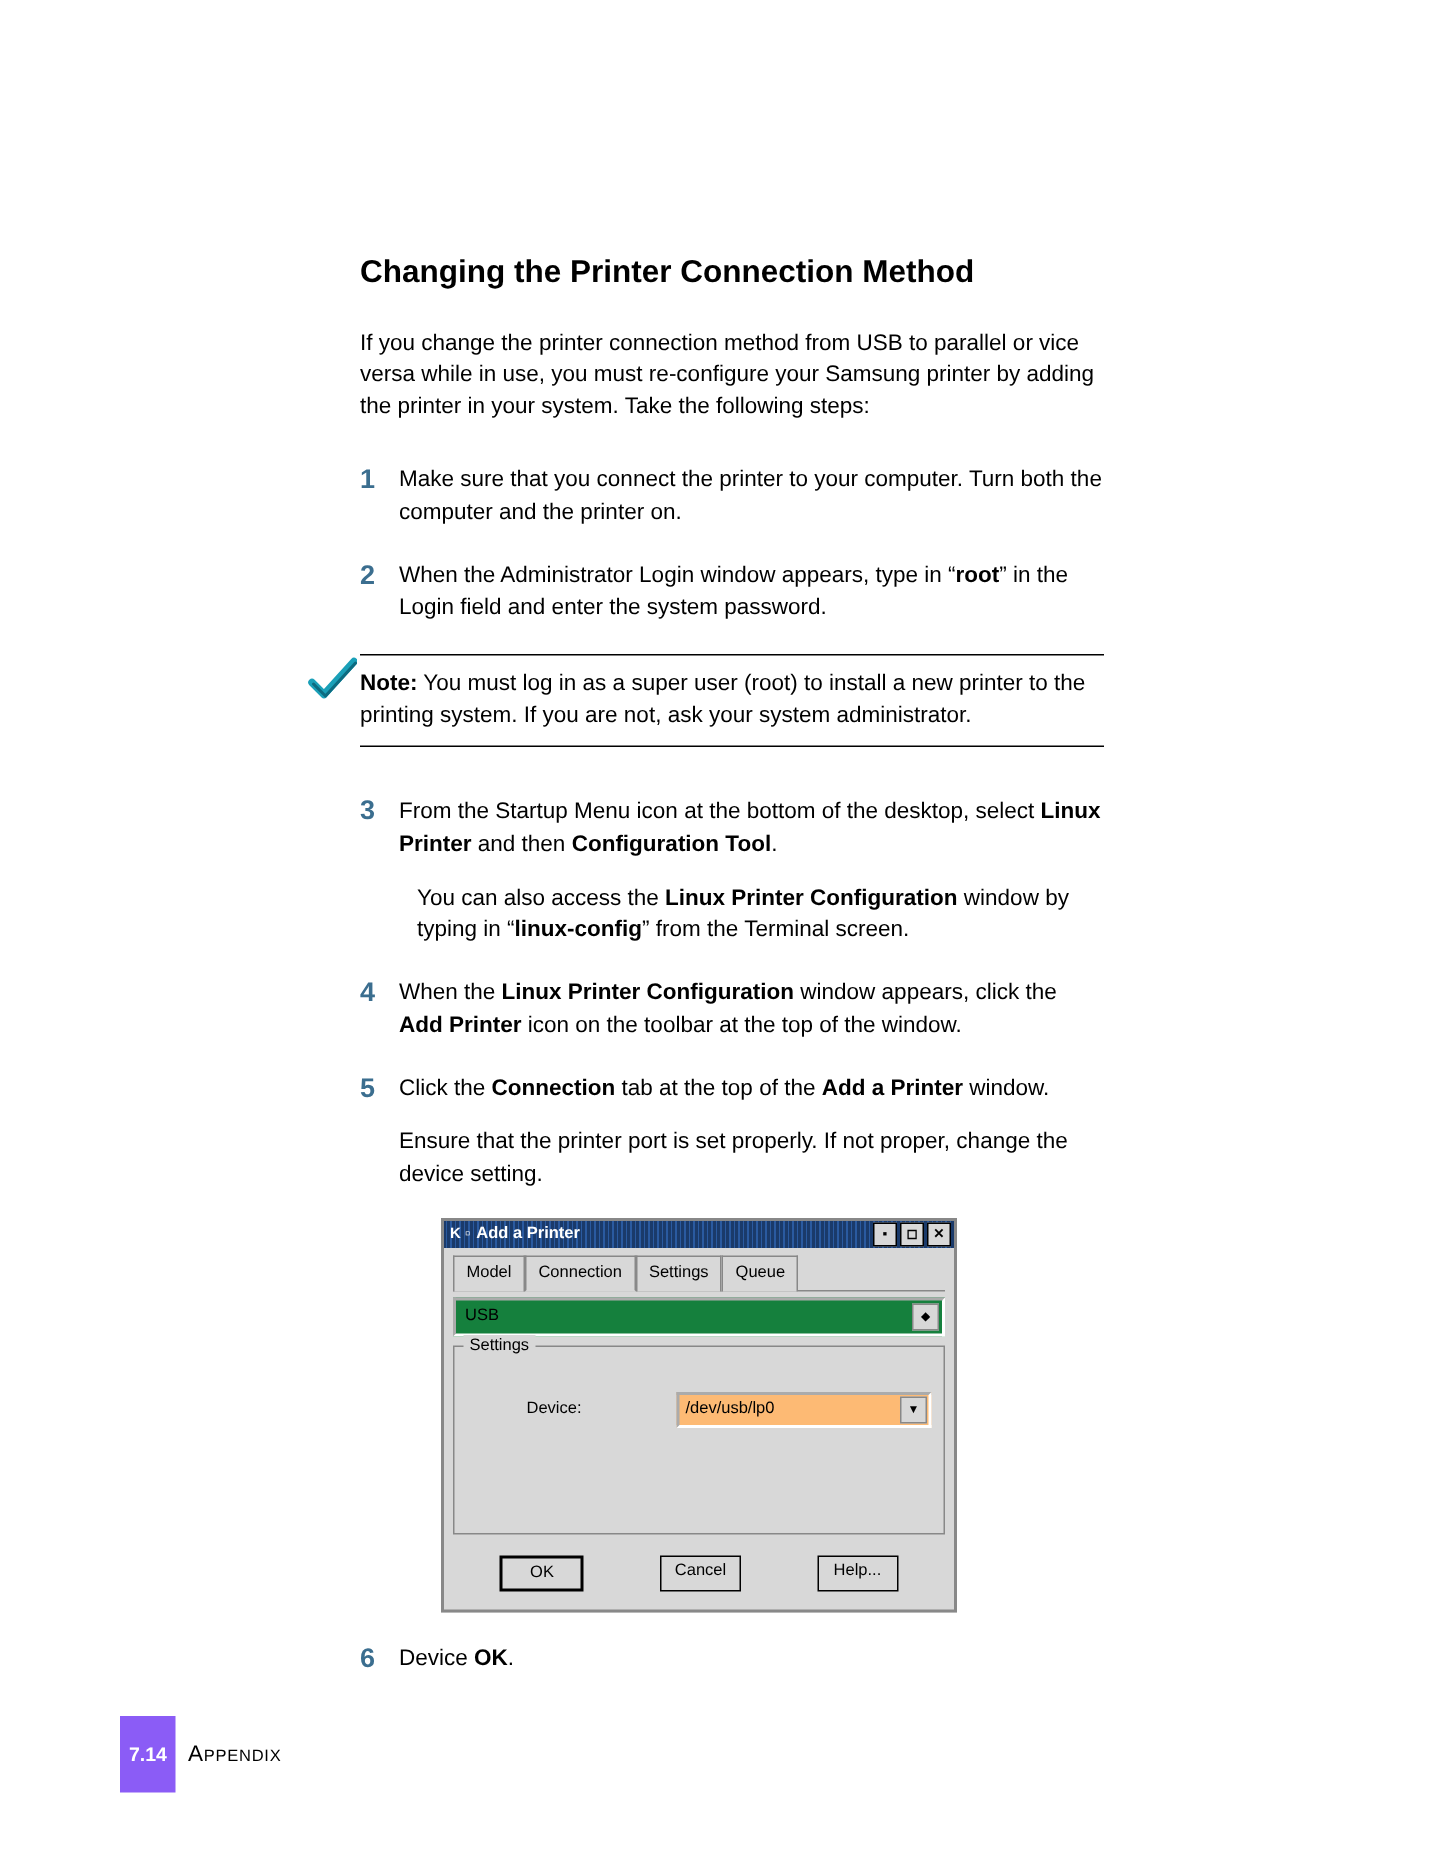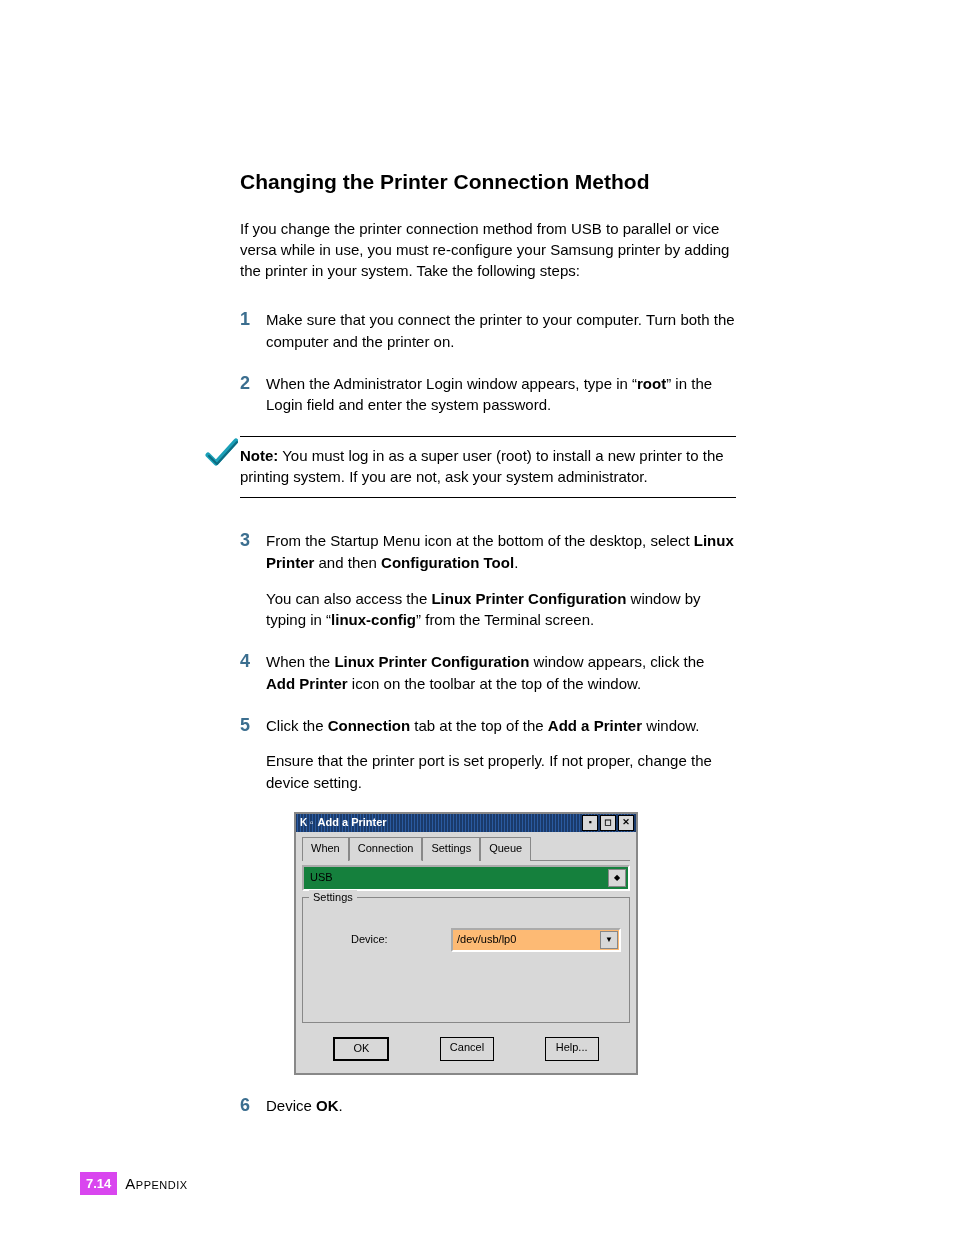--- a/index.html
+++ b/index.html
@@ -36,21 +36,21 @@
     font-weight: bold;
     font-size: 18px;
     width: 26px;
     flex: 0 0 26px;
   }
   .step .body {
     flex: 1;
     line-height: 1.45;
   }
   .step .body p { margin: 0 0 14px 0; }
-  .step .body p:last-child { margin-bottom: 0; }
+  .step .body p:last-child { margin-bottom: 0; margin-left: 12px; }
   .note-block {
     border-top: 1px solid #000;
     border-bottom: 1px solid #000;
     padding: 8px 0 10px 0;
     margin: 8px 0 32px 0;
     position: relative;
     line-height: 1.4;
   }
   .check-icon {
     position: absolute;
@@ -60,25 +60,25 @@
     height: 34px;
   }
   .footer {
     position: absolute;
     left: 80px;
     bottom: 40px;
     display: flex;
     align-items: center;
   }
   .footer .badge {
-    background: #d946ef;
+    background: #8b5cf6;
     color: #fff;
     font-size: 13px;
     font-weight: bold;
-    padding: 4px 6px;
+    padding: 18px 6px;
     margin-right: 8px;
   }
   .footer .label {
     font-size: 15px;
     letter-spacing: 0.5px;
     font-variant: small-caps;
   }
 
   
   .dialog {
@@ -254,21 +254,21 @@
             <span>Add a Printer</span>
           </div>
           <div class="winbtns">
             <div class="wb">▪</div>
             <div class="wb">◻</div>
             <div class="wb">✕</div>
           </div>
         </div>
         <div class="dlg-body">
           <div class="tabs">
-            <div class="tab">When</div>
+            <div class="tab">Model</div>
             <div class="tab active">Connection</div>
             <div class="tab">Settings</div>
             <div class="tab">Queue</div>
           </div>
           <div style="height:4px;"></div>
           <div class="combo">
             <span>USB</span>
             <div class="dbl">◆</div>
           </div>
           <div class="group">

